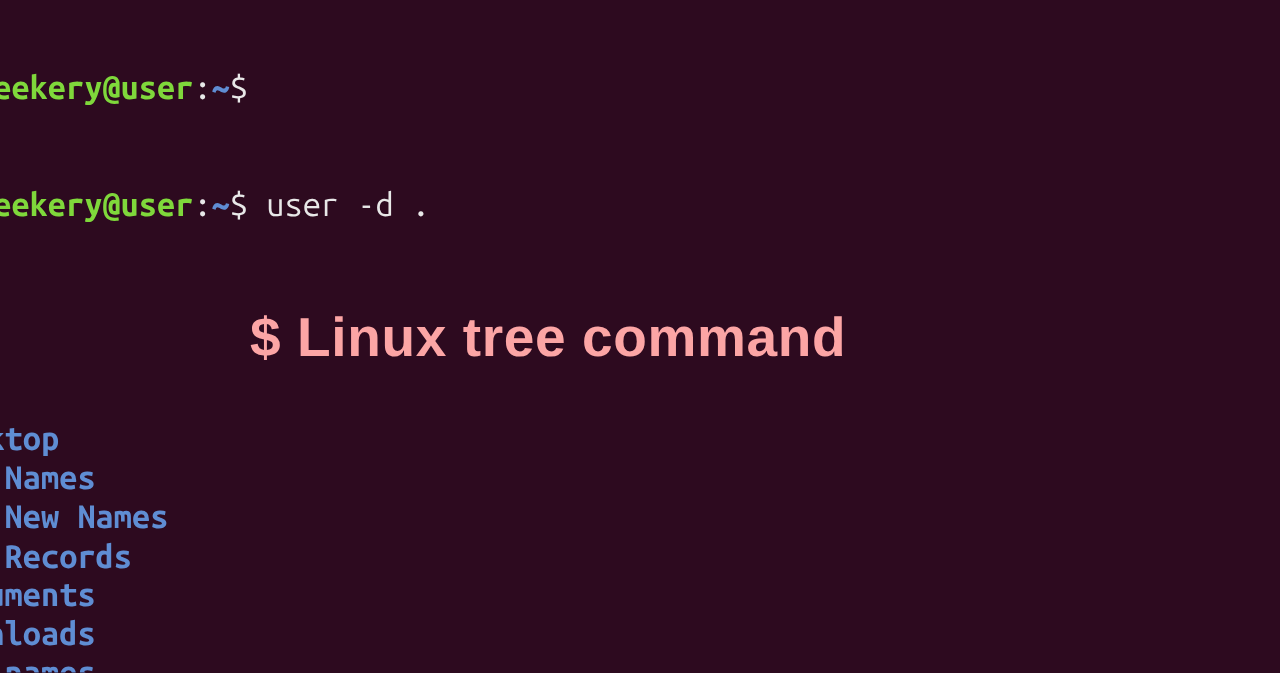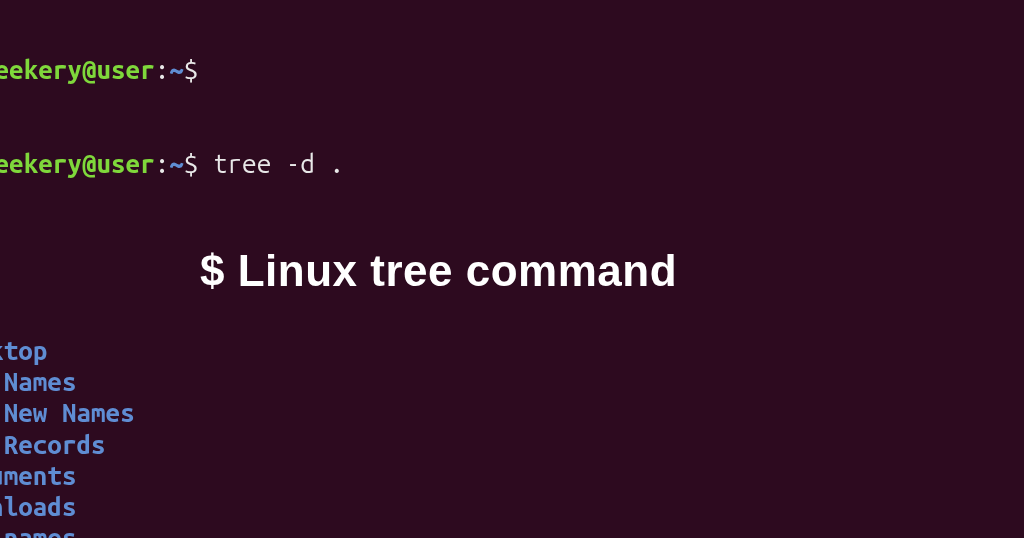--- a/index.html
+++ b/index.html
@@ -34,21 +34,21 @@
       font-weight: 600;
     }
     .tree-line {
       display: block;
       color: #e8e8e8;
     }
     .overlay-title {
       position: absolute;
       top: 245px;
       left: 200px;
-      color: #ffffff;
+      color: #fca5a5;
       font-family: 'Arial', 'Helvetica', sans-serif;
       font-size: 44px;
       font-weight: 700;
       letter-spacing: 0.5px;
       pointer-events: none;
     }
     .prompt-cropped {
       margin-left: -20px;
       display: block;
     }
@@ -56,18 +56,18 @@
       margin-left: -20px;
       display: block;
       margin-top: -8px;
     }
   </style>
 </head>
 <body>
 
 <div class="terminal">
   <span class="first-prompt"><span class="green">geekery@user</span><span class="white">:</span><span class="blue">~</span><span class="white">$</span></span>
-  <span class="prompt-cropped"><span class="green">geekery@user</span><span class="white">:</span><span class="blue">~</span><span class="white">$</span> <span class="white">tree -d .</span></span>
+  <span class="prompt-cropped"><span class="green">geekery@user</span><span class="white">:</span><span class="blue">~</span><span class="white">$</span> <span class="white">user -d .</span></span>
   <span class="tree-line"> </span>
   <div id="tree-output"><span class="tree-line" style="margin-left: -40px; display: block;"><span class="white"></span><span class="blue">esktop</span></span><span class="tree-line" style="margin-left: -40px; display: block;"><span class="white">── </span><span class="blue">Names</span></span><span class="tree-line" style="margin-left: -40px; display: block;"><span class="white">── </span><span class="blue">New Names</span></span><span class="tree-line" style="margin-left: -40px; display: block;"><span class="white">── </span><span class="blue">Records</span></span><span class="tree-line" style="margin-left: -40px; display: block;"><span class="white"></span><span class="blue">ocuments</span></span><span class="tree-line" style="margin-left: -40px; display: block;"><span class="white"></span><span class="blue">ownloads</span></span><span class="tree-line" style="margin-left: -40px; display: block;"><span class="white">── </span><span class="blue">names</span></span></div>
 </div>
 
 <div class="overlay-title">$ Linux tree command</div>
 
 </body></html>

